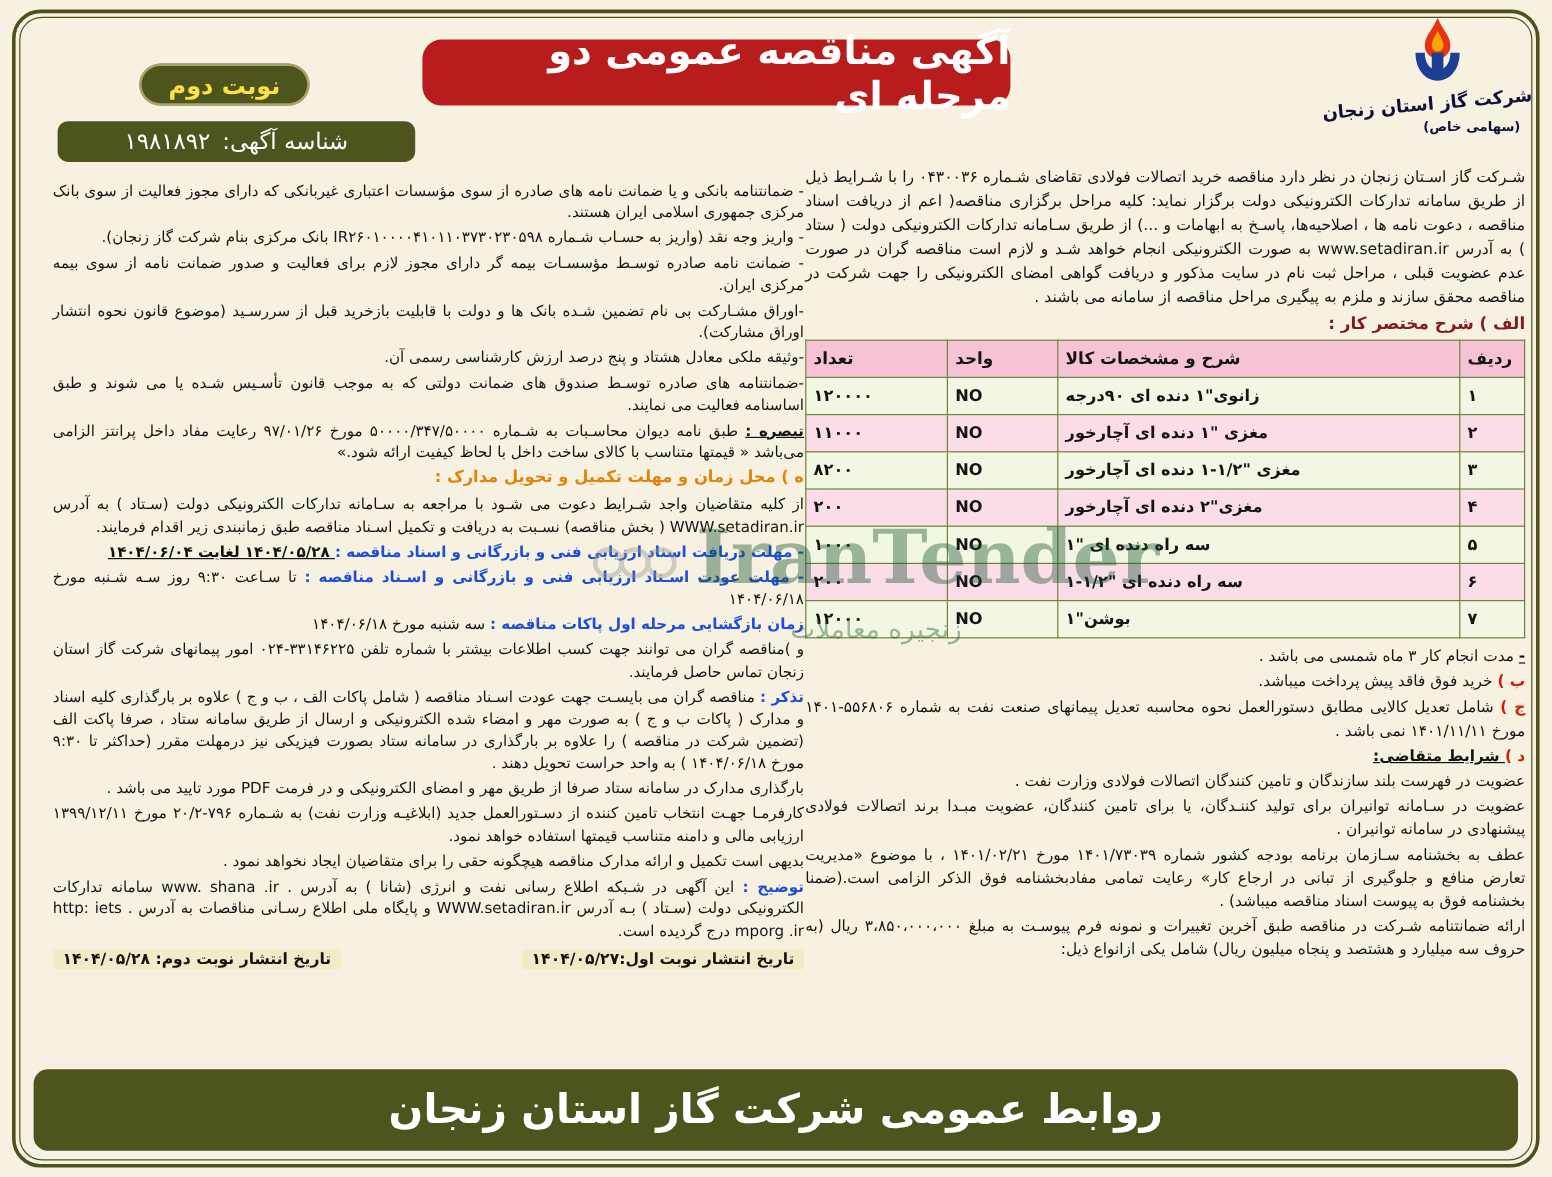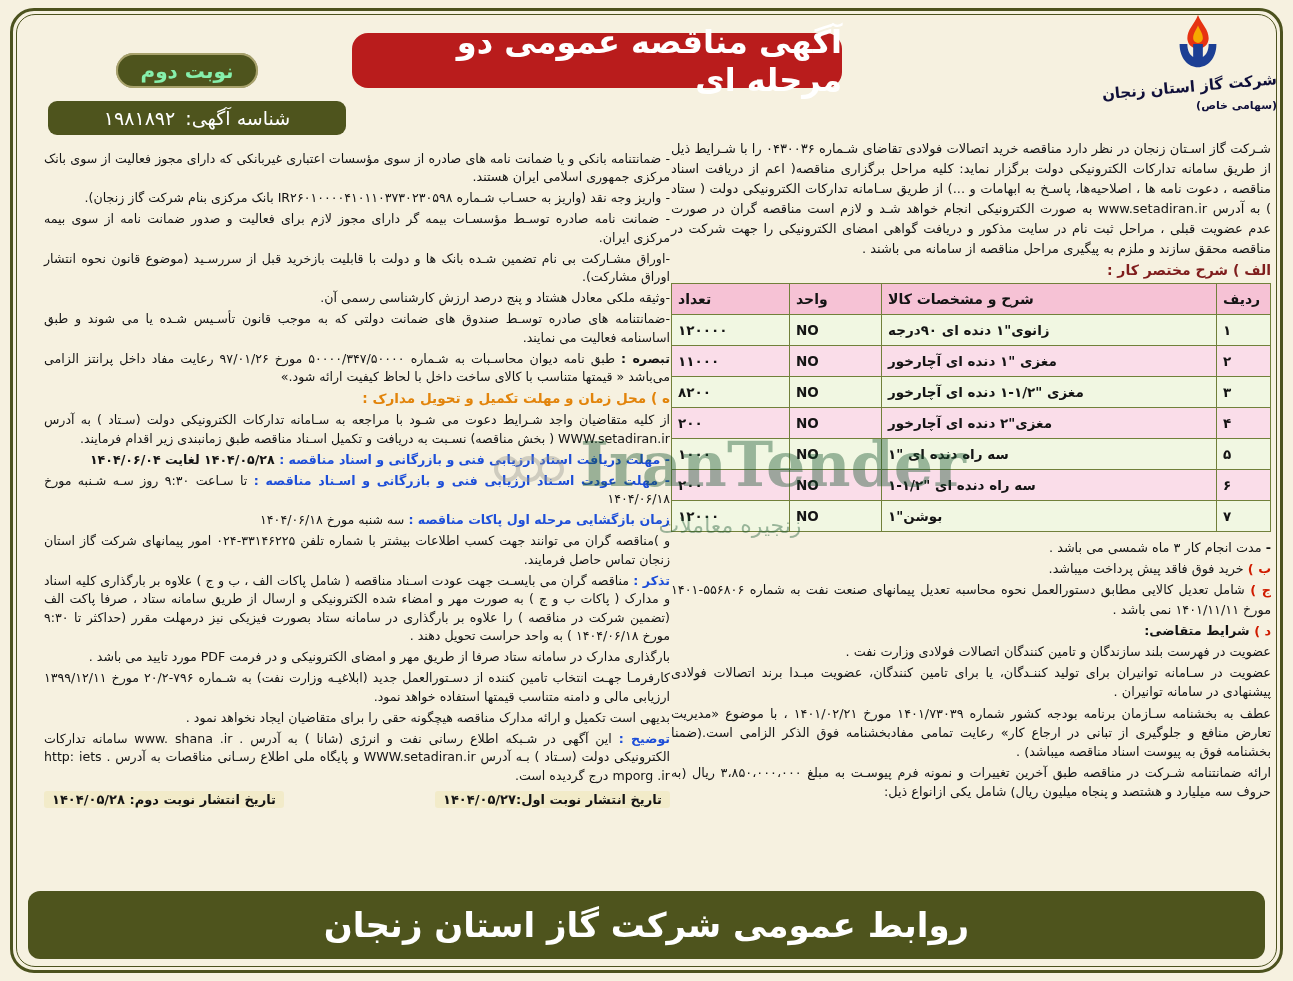--- a/index.html
+++ b/index.html
@@ -22,51 +22,51 @@
   }
   
   .title-banner {
     position: absolute; top: 33px; left: 352px; width: 490px; height: 55px;
     background: #b91c1c; border-radius: 16px; color: #ffffff;
     display: flex; align-items: center; justify-content: center;
     font-size: 32px; font-weight: bold; z-index: 2;
   }
   .round-badge {
     position: absolute; top: 53px; left: 116px; width: 142px; height: 35px;
-    background: #4e541d; border-radius: 18px; color: #86efac;
+    background: #4e541d; border-radius: 18px; color: #fde047;
     display: flex; align-items: center; justify-content: center;
     font-size: 20px; font-weight: bold;
     box-shadow: inset 0 0 0 2px rgba(242,226,173,.55); z-index: 2;
   }
   .ad-id {
     position: absolute; top: 101px; left: 48px; width: 298px; height: 34px;
     background: #4e541d; border-radius: 9px; color: #ffffff;
     display: flex; align-items: center; justify-content: center; gap: 10px;
     font-size: 19px; z-index: 2;
   }
   .logo {
     position: absolute; top: 12px; right: 16px; width: 158px; text-align: center; z-index: 2;
   }
   .logo svg { display: block; margin: 0 auto; }
   .logo-name { font-size: 15px; font-weight: bold; color: #10103a; margin-top: 3px; transform: rotate(-5deg); white-space: nowrap; }
-  .logo-type { font-size: 11px; font-weight: bold; color: #10103a; margin-top: 4px; text-align: right; }
+  .logo-type { font-size: 11px; font-weight: bold; color: #10103a; margin-top: 4px; text-align: right; padding-right: 10px; }
   
   .col-right { position: absolute; top: 139px; right: 22px; width: 600px; text-align: justify; z-index: 2; }
   .intro { font-size: 13px; line-height: 1.54; }
   .sec-a { color: #7f1d1d; font-weight: bold; font-size: 14px; margin: 3px 0 5px; }
   .goods-table { width: 100%; border-collapse: collapse; margin: 2px 0 6px; }
   .goods-table th, .goods-table td { border: 1.5px solid #71803a; padding: 7px 6px; text-align: left; }
   .goods-table th { background: #f6c2d5; font-size: 14px; font-weight: bold; }
   .goods-table td { font-size: 13.5px; font-weight: bold; }
   .goods-table tbody tr:nth-child(odd)  { background: #f1f7e2; }
   .goods-table tbody tr:nth-child(even) { background: #fadde9; }
   .c-row { width: 54px; } .c-unit { width: 92px; } .c-qty { width: 118px; }
   .notes p { font-size: 12.8px; line-height: 1.5; margin: 2px 0; }
   .lead-red { color: #d01c00; font-weight: bold; }
-  .lead-bold { font-weight: bold; }
+  .lead-bold { font-weight: bold; text-decoration: underline; }
   
   .col-left { position: absolute; top: 147px; left: 44px; width: 626px; text-align: justify; z-index: 2; }
   .col-left p { font-size: 12.6px; line-height: 1.47; margin: 2.5px 0; }
   .lead-orange { color: #1d4ed8; font-weight: bold; }
   .h-orange { color: #e2840b; font-weight: bold; font-size: 13.6px; }
   .dates { display: flex; justify-content: space-between; margin-top: 6px; font-size: 13px; font-weight: bold; }
   .date-chip { background: #f2ebc9; padding: 1px 8px; border-radius: 3px; }
   
   .watermark {
     position: absolute; top: 428px; left: 440px; width: 580px; text-align: center;

